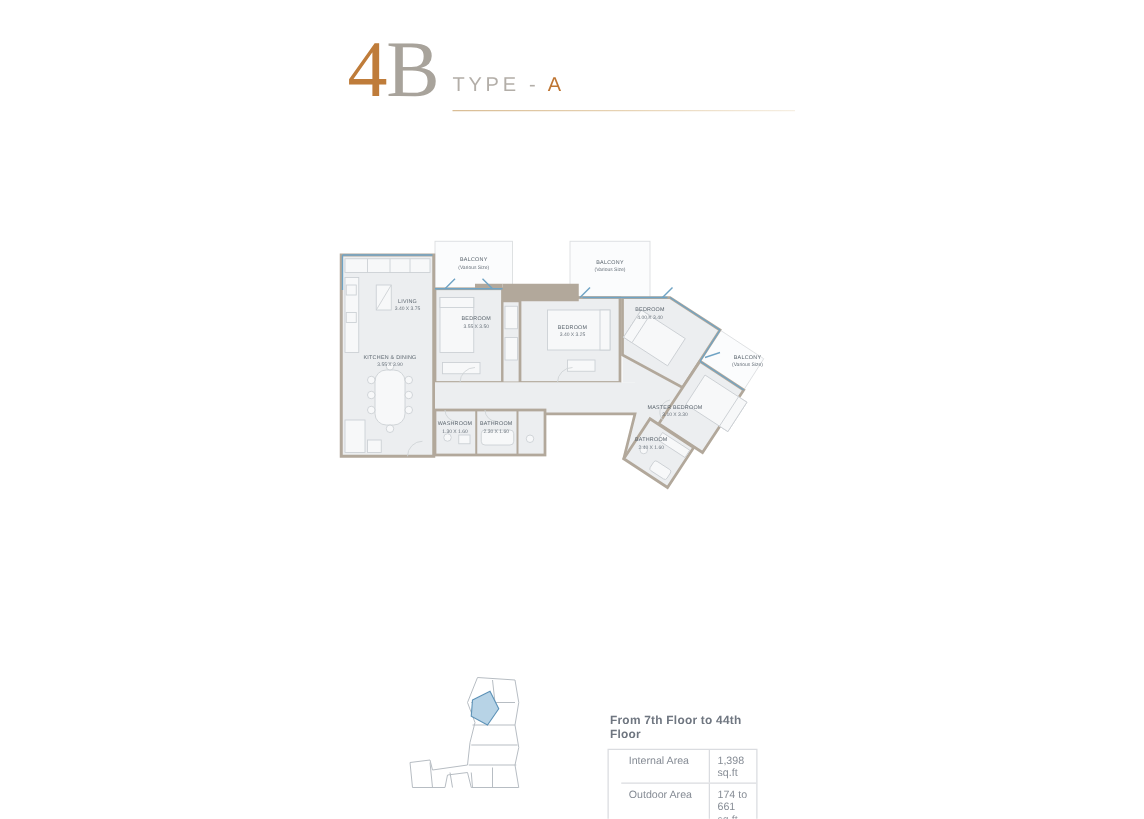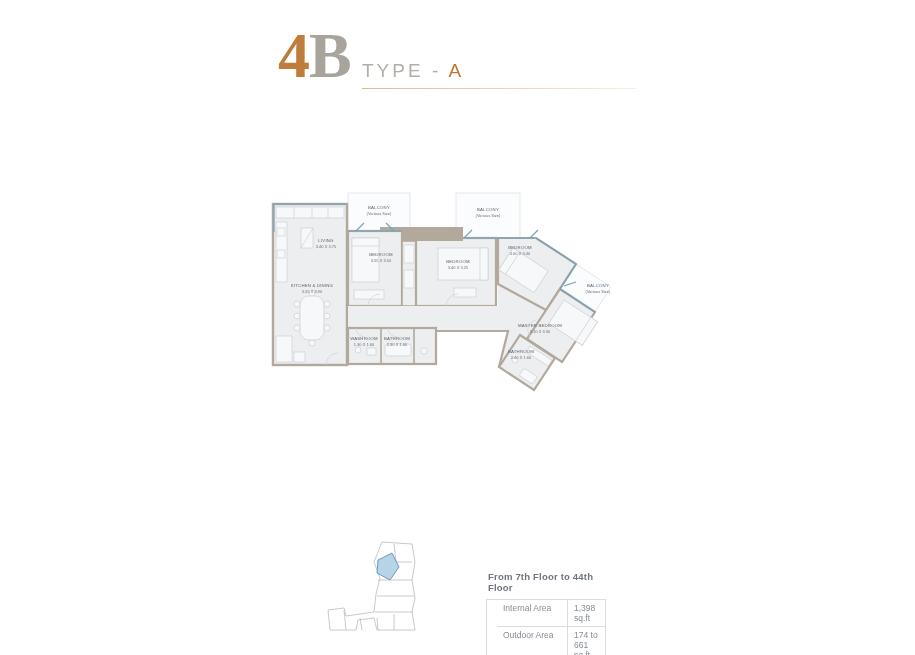--- a/index.html
+++ b/index.html
@@ -8,28 +8,28 @@
     width:915px;height:655px;
     background:#ffffff;
     font-family:"Liberation Sans", sans-serif;
     overflow:hidden;
   }
   
   .title-block{position:absolute;left:278px;top:24px;}
   .big-title{
     font-family:"Liberation Serif", serif;
     font-size:64px;line-height:1;letter-spacing:-1px;
-    font-weight:700;
+    font-weight:400;
     margin-top:10px;
   }
   .big-title .num{color:#bf7c3a;}
   .big-title .letter{color:#a8a39b;}
   .type-label{
     position:absolute;left:362px;top:60px;
-    font-size:19px;letter-spacing:3px;color:#b3aea8;
+    font-size:16px;letter-spacing:3px;color:#b3aea8;
     white-space:nowrap;
   }
   .type-label .type-value{color:#bf7633;}
   .title-underline{
     position:absolute;left:362px;top:88px;width:274px;height:1px;
     background:linear-gradient(to right,#d9bd95,#e7d3b4,#f6efe3);
   }
   
   .plan-wrap{position:absolute;left:268px;top:188px;width:370px;height:215px;}
   

